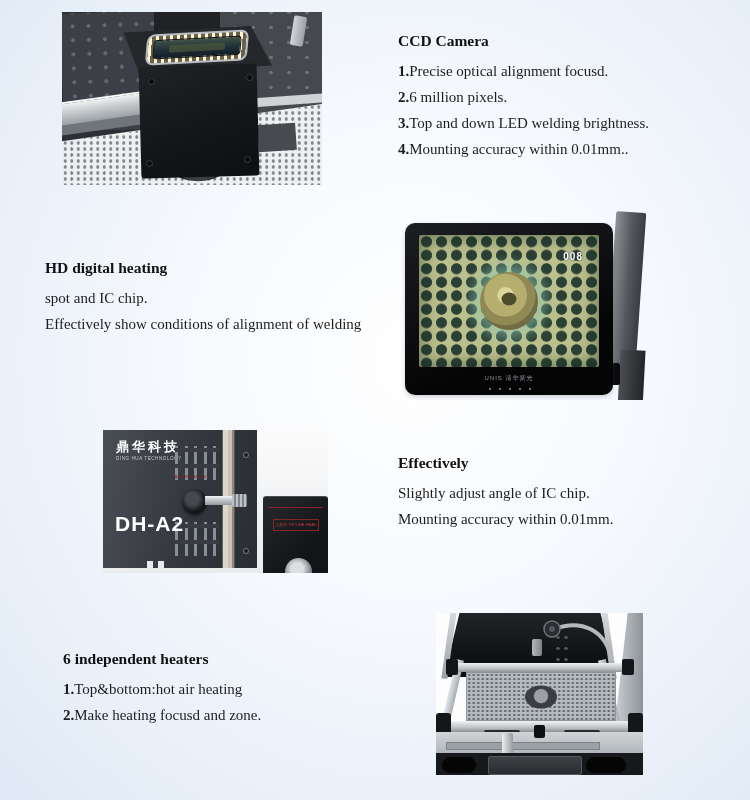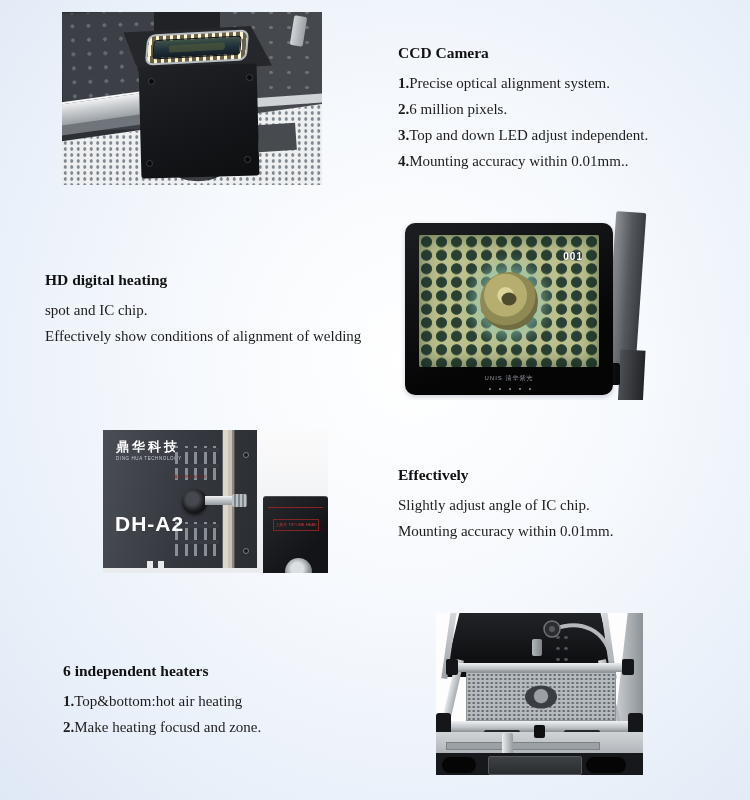--- a/index.html
+++ b/index.html
@@ -2,21 +2,21 @@
 <html><head>
 <meta charset="utf-8">
 <style>
   html,body{margin:0;padding:0;}
   .page{position:relative;width:750px;height:800px;overflow:hidden;
         background:radial-gradient(ellipse at 55% 45%, #ffffff 0%, #f6f9fd 40%, #e9f0f9 75%, #dfe8f5 100%);
         font-family:"Liberation Serif", serif;color:#1b1b1b;}
   .abs{position:absolute;}
   
   .feat{position:absolute;}
-  .feat h3{margin:16px 0 8px 0;font-size:15.5px;font-weight:bold;color:#111;}
+  .feat h3{margin:4px 0 8px 0;font-size:15.5px;font-weight:bold;color:#111;}
   .feat .ln{font-size:15px;line-height:26px;color:#1d1d1d;white-space:nowrap;}
   .feat .ln b{font-weight:bold;}
   .indent{padding-left:22px;}
   
   .photo{position:absolute;overflow:hidden;}
   #photo-ccd{left:62px;top:12px;width:260px;height:173px;background:#2c2f34;}
   .p1-left{left:0;top:0;width:100px;height:118px;background:#3c4046;transform:rotate(-2deg);
     background-image:radial-gradient(circle, #646a71 1.6px, transparent 2px);background-size:16px 14px;background-position:4px 6px;}
   .p1-gap{left:92px;top:0;width:74px;height:112px;background:#202226;}
   .p1-right{left:158px;top:0;width:102px;height:106px;background:#45484d;
@@ -148,41 +148,41 @@
     </div>
     <div class="abs p1-cam-front"></div>
     <div class="abs p1-screw" style="left:86px;top:66px;"></div>
     <div class="abs p1-screw" style="left:184px;top:62px;"></div>
     <div class="abs p1-screw" style="left:84px;top:148px;"></div>
     <div class="abs p1-screw" style="left:182px;top:144px;"></div>
   </div>
 
   <div class="feat" style="left:398px;top:28px;">
     <h3>CCD Camera</h3>
-    <div class="ln"><b>1.</b><span>Precise optical alignment system.</span></div>
+    <div class="ln"><b>1.</b><span>Precise optical alignment focusd.</span></div>
     <div class="ln"><b>2.</b><span>6 million pixels.</span></div>
-    <div class="ln"><b>3.</b><span>Top and down LED adjust independent.</span></div>
+    <div class="ln"><b>3.</b><span>Top and down LED welding brightness.</span></div>
     <div class="ln"><b>4.</b><span>Mounting accuracy within 0.01mm..</span></div>
   </div>
 
   <div class="feat" style="left:45px;top:255px;">
     <h3>HD digital heating</h3>
     <div class="ln">spot and IC chip.</div>
     <div class="ln">Effectively show conditions of alignment of welding</div>
   </div>
 
   <div class="photo" id="photo-monitor">
     <div class="abs p2-bracket"></div>
     <div class="abs p2-bracket2"></div>
     <div class="abs p2-foot"></div>
     <div class="abs p2-mon">
       <div class="p2-screen">
         <div class="p2-glow"></div>
         <div class="p2-obj"></div>
-        <div class="p2-counter">001</div>
+        <div class="p2-counter">008</div>
       </div>
       <div class="p2-brand">UNIS 清华紫光</div>
       <div class="p2-dots"></div>
     </div>
   </div>
 
   <div class="photo" id="photo-micro">
     <div class="abs p3-panel"></div>
     <div class="abs p3-brand-cn">鼎华科技</div>
     <div class="abs p3-brand-en">DING HUA TECHNOLOGY</div>

